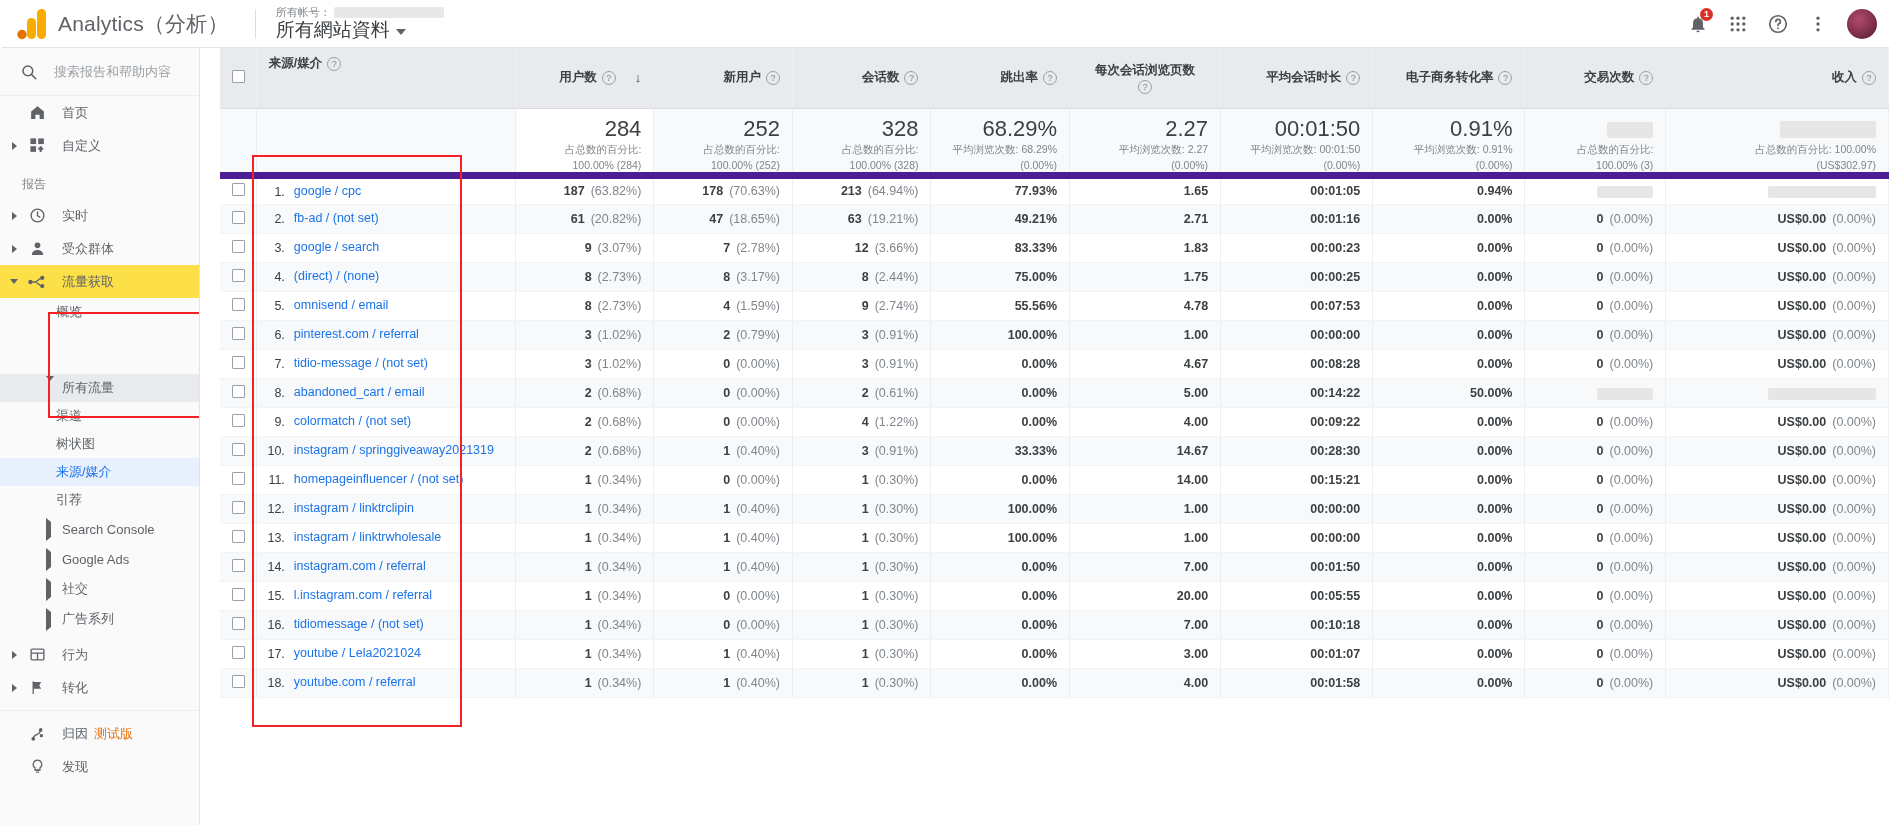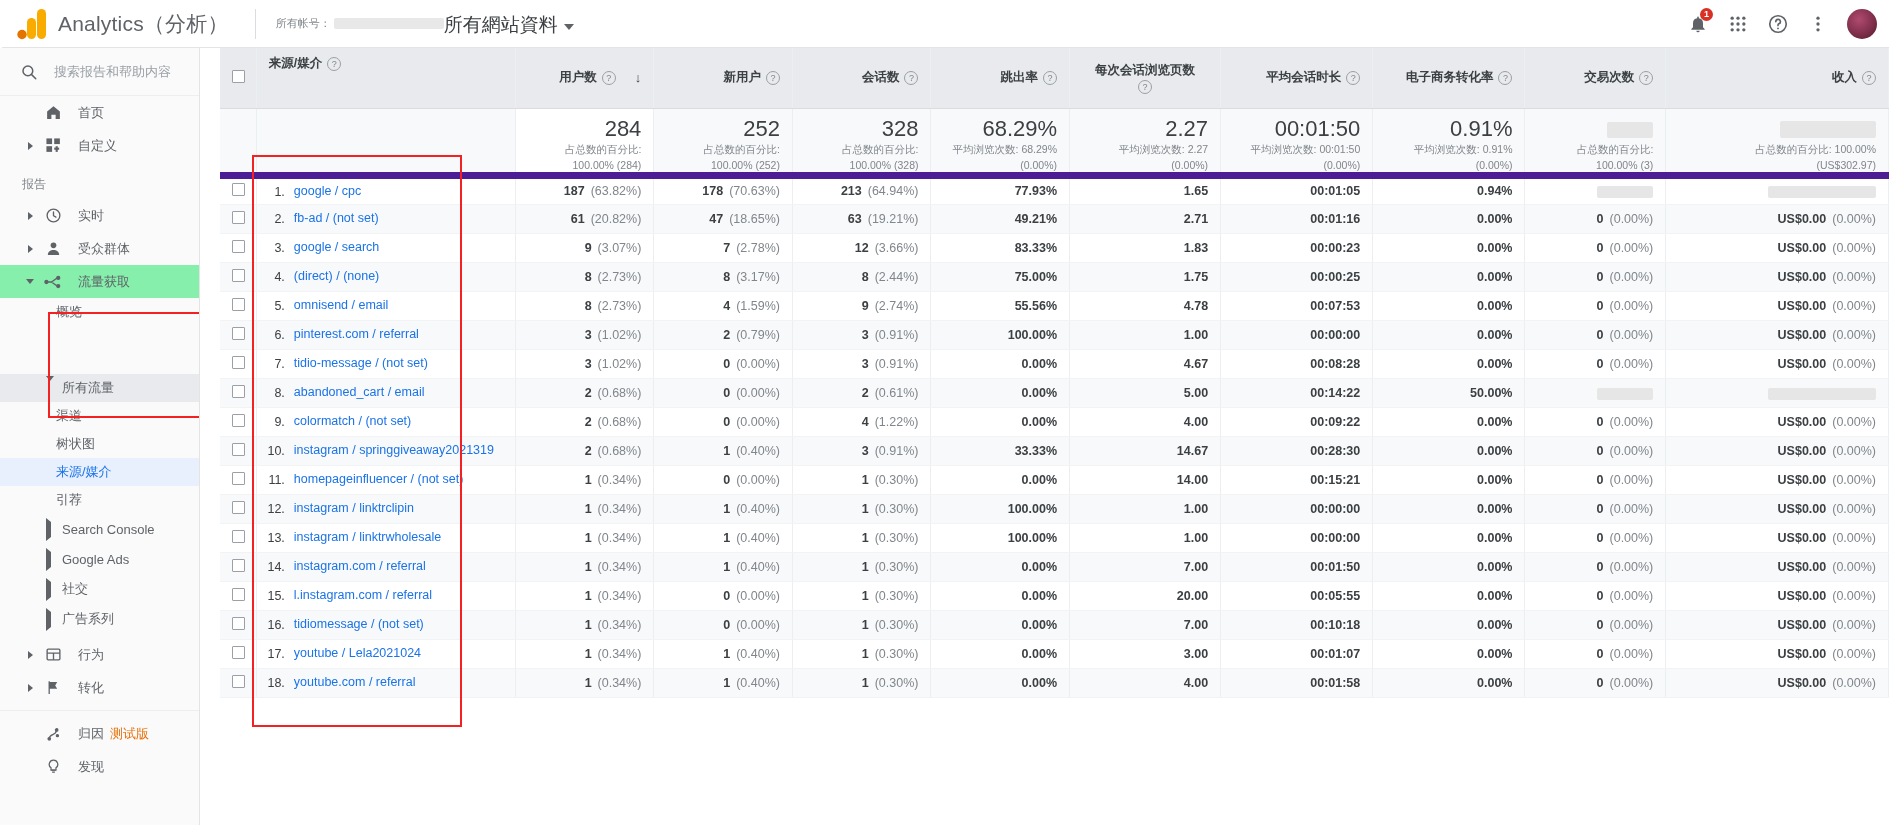--- a/index.html
+++ b/index.html
@@ -17,21 +17,21 @@
     position: absolute; top: 0; left: 2px; width: 1889px; height: 48px;
     background: #fff; border-bottom: 1px solid #e4e4e4;
     display: flex; align-items: center;
   }
   .ga-logo { margin-left: 8px; width: 44px; height: 32px; display:flex; align-items:flex-end; justify-content:center; }
   .brand-title {
     font-size: 21px; color: #5f6368; letter-spacing: .2px;
     margin-left: 4px; white-space: nowrap;
   }
   .brand-divider { width:1px; height:30px; background:#dadce0; margin: 0 20px 0 26px; }
-  .account-block { display:flex; flex-direction:row; justify-content:center; line-height:1.05; }
+  .account-block { display:flex; flex-direction:column; justify-content:center; line-height:1.05; }
   .account-label { font-size: 11px; color: #80868b; display:flex; align-items:center; gap:3px; }
   .redact { display:inline-block; background:#e8e8e8; border-radius:2px; height:11px; }
   .property-row { display:flex; align-items:center; gap:6px; margin-top:2px; }
   .property-name { font-size: 19px; color: #3c4043; }
   .caret-dn {
     width:0;height:0;border-left:5px solid transparent;border-right:5px solid transparent;
     border-top:6px solid #5f6368; margin-top:4px;
   }
   .topbar-right { margin-left:auto; display:flex; align-items:center; gap:6px; padding-right:14px; }
   .tb-icon { width:34px;height:34px;border-radius:50%;display:flex;align-items:center;justify-content:center;position:relative;color:#5f6368; }
@@ -56,30 +56,30 @@
     border-bottom:1px solid #eceff1;
   }
   .search-input {
     border:none; background:transparent; outline:none; font-size:13px; color:#5f6368;
     margin-left:14px; width:150px; font-family:"Liberation Sans", sans-serif;
   }
   .search-input::placeholder { color:#9aa0a6; }
 
   .nav-item {
     height:33px; display:flex; align-items:center; position:relative;
-    font-size:13px; color:#5f6368; cursor:pointer; padding-left:16px;
+    font-size:13px; color:#5f6368; cursor:pointer; padding-left:0;
   }
   .nav-item .arrow {
     width:16px; display:flex; align-items:center; justify-content:center; margin-left:6px;
   }
   .tri-r { width:0;height:0;border-top:4px solid transparent;border-bottom:4px solid transparent;border-left:5px solid #5f6368; }
   .tri-d { width:0;height:0;border-left:4.5px solid transparent;border-right:4.5px solid transparent;border-top:5px solid #5f6368; }
   .nav-icon { width:30px; display:flex; align-items:center; justify-content:center; color:#5f6368; }
   .nav-label { margin-left:10px; }
-  .nav-item.active { background:#86efac; }
+  .nav-item.active { background:#fde047; }
   .section-label { font-size:12px; color:#80868b; padding:14px 0 6px 22px; }
   .nav-sub {
     height:28px; display:flex; align-items:center; font-size:13px; color:#5f6368;
     padding-left:56px; cursor:pointer; position:relative;
   }
   .nav-sub.group { padding-left:46px; }
   .nav-sub.group .arrow { position:absolute; left:46px; }
   .nav-sub.group .nav-label { margin-left:16px; }
   .nav-sub.sel { background:#e8f0fe; color:#1a73e8; }
   .nav-sub.shaded { background:#e8eaed;margin-top:48px; }

